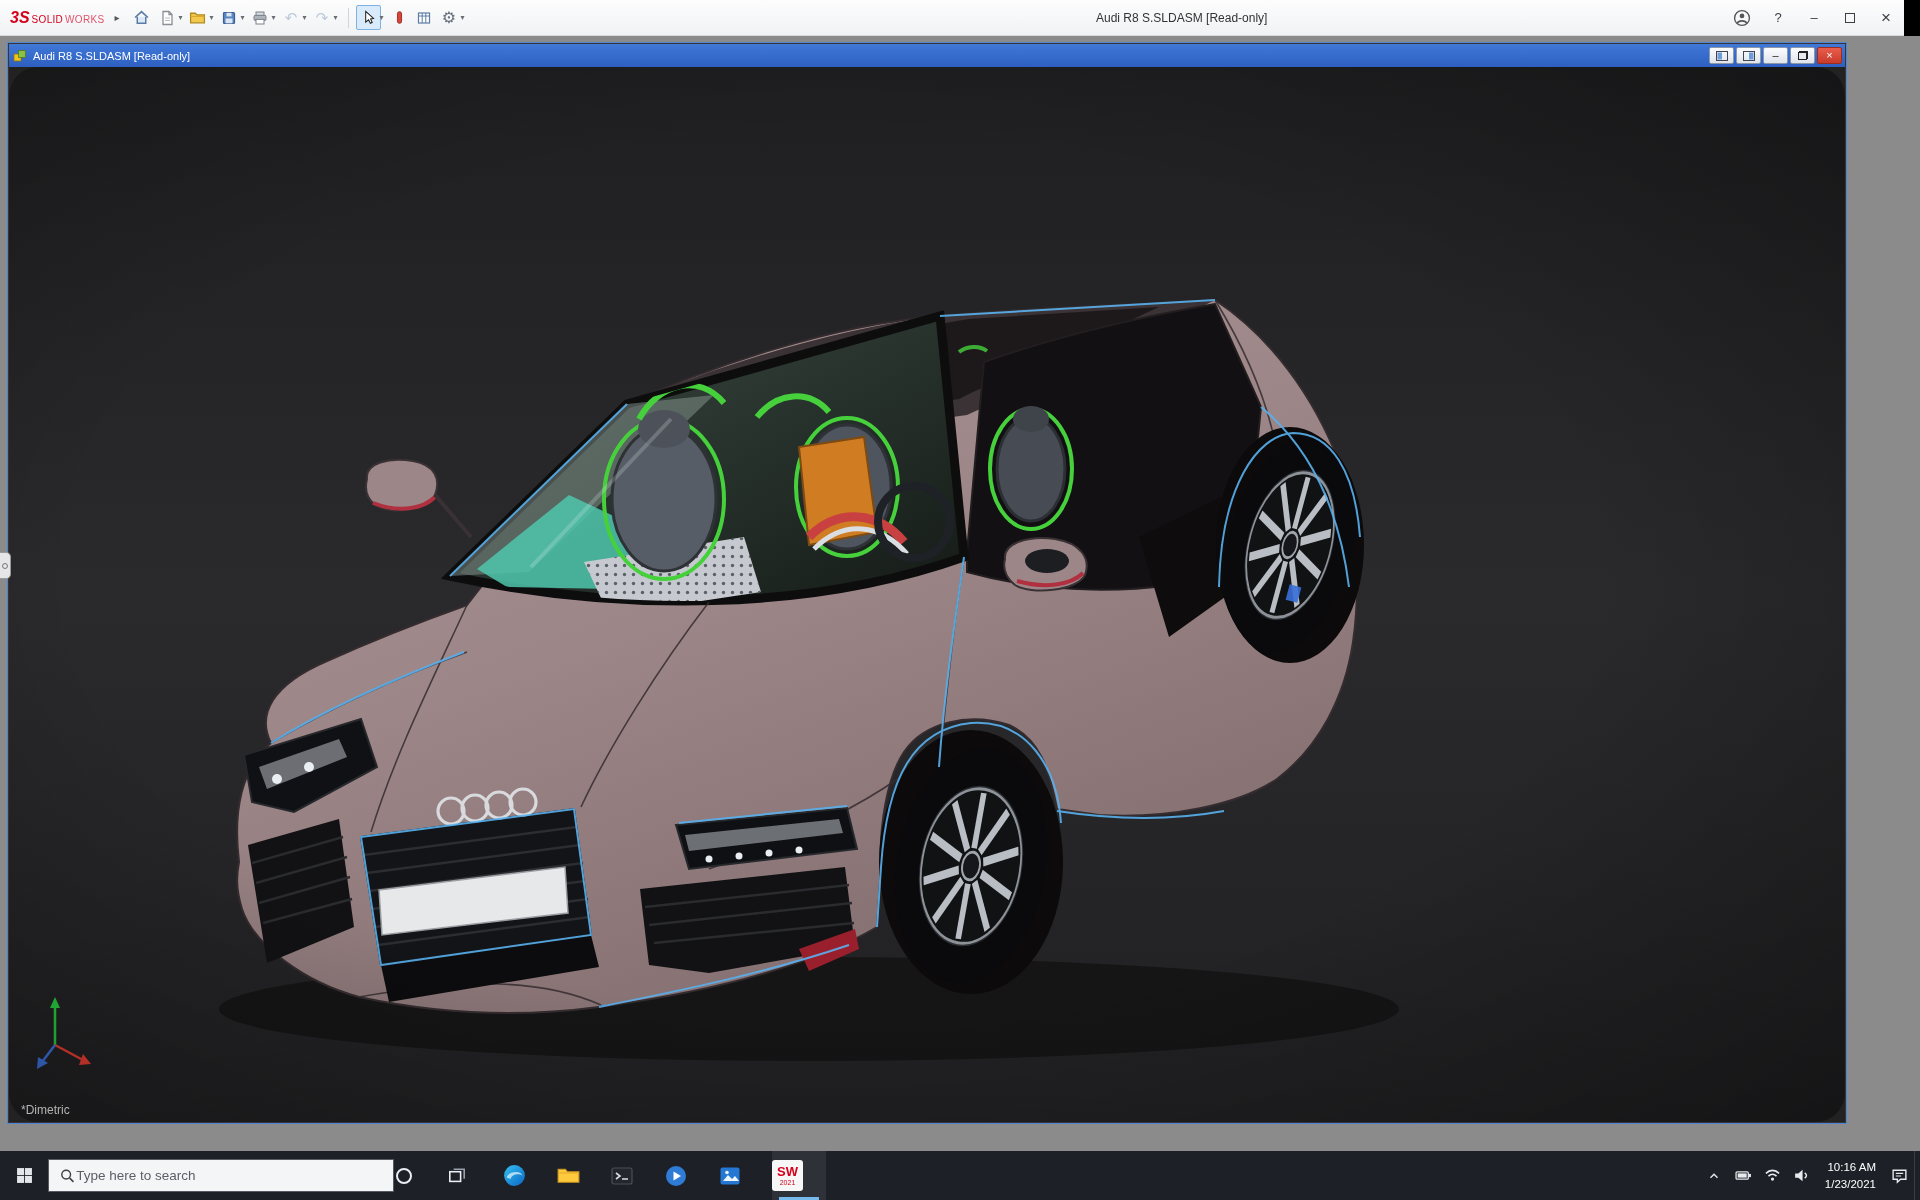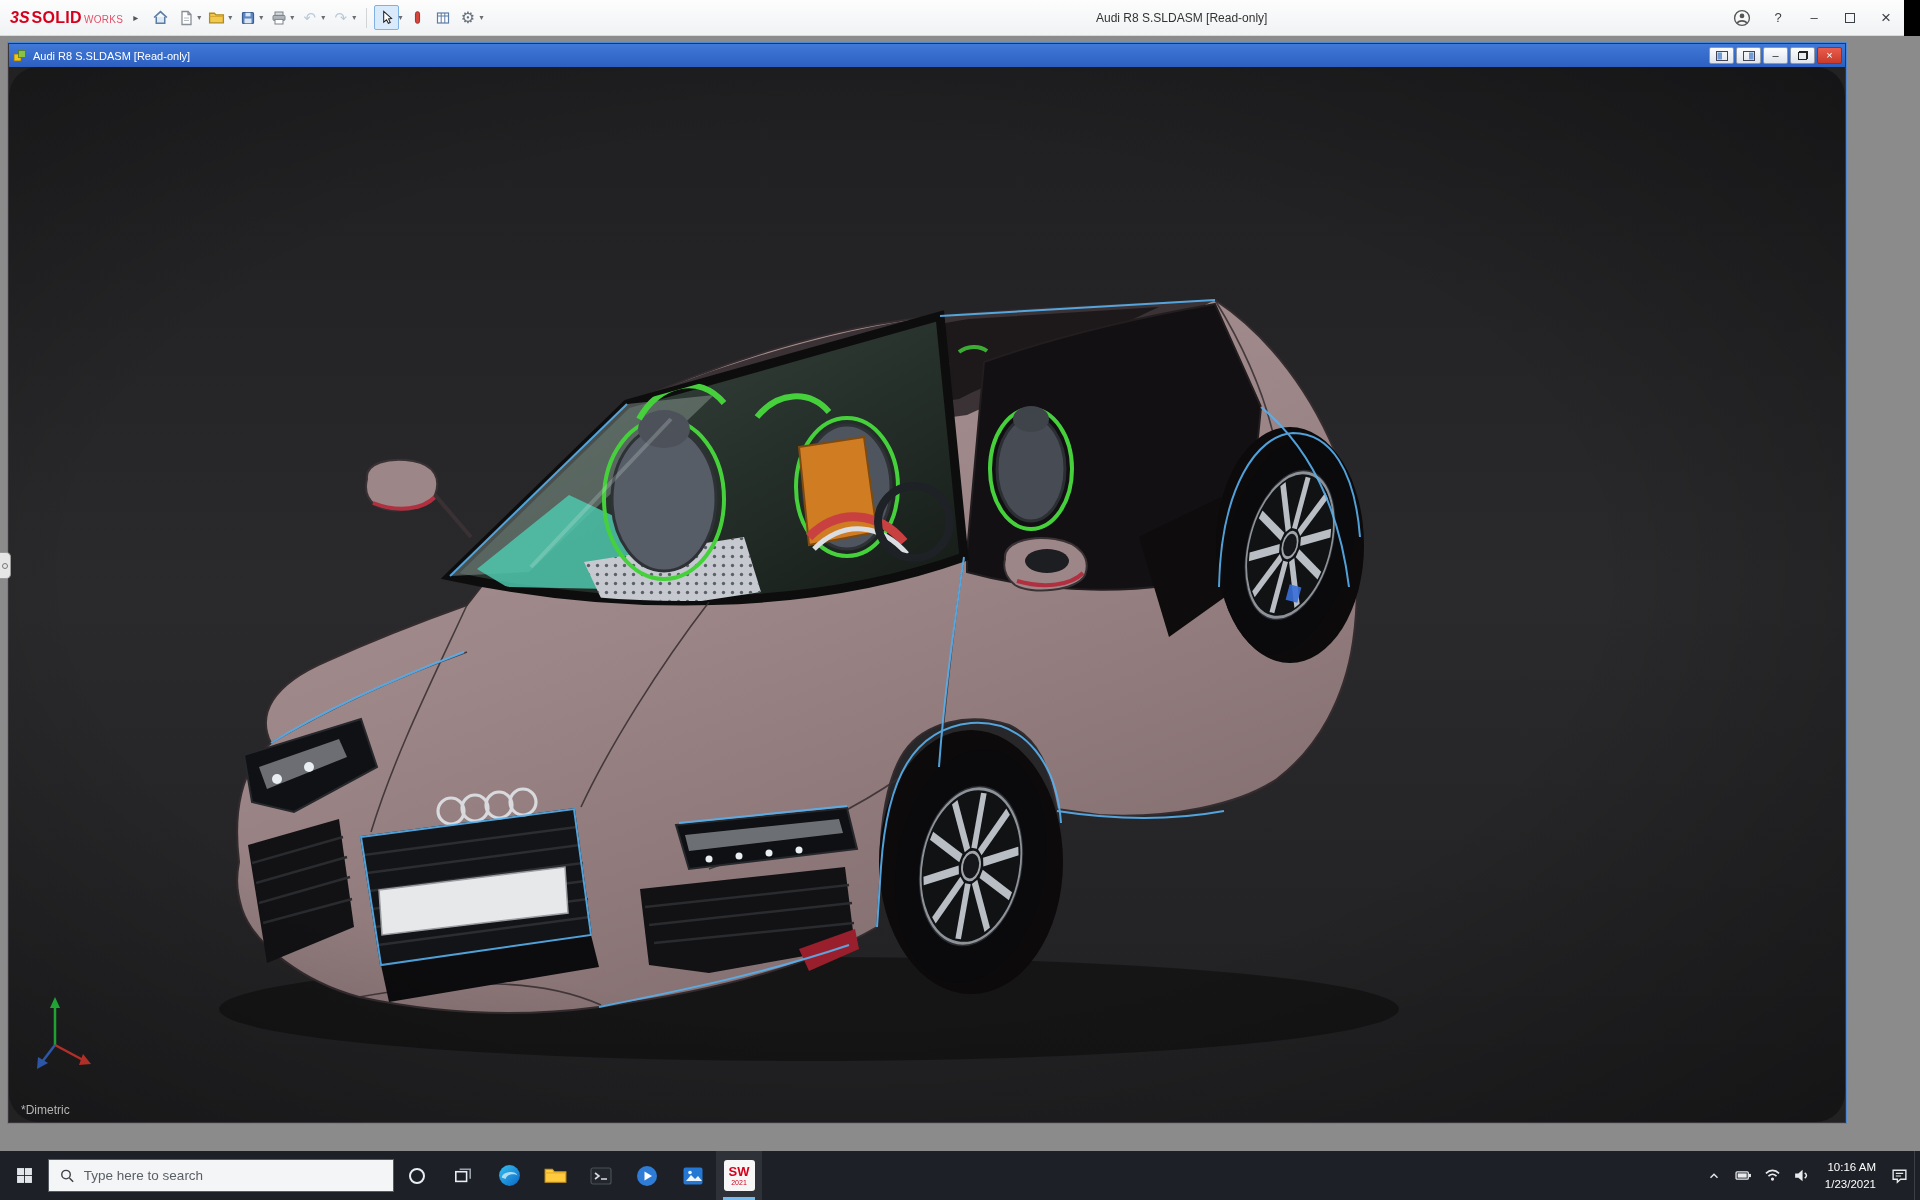--- a/index.html
+++ b/index.html
@@ -6,21 +6,21 @@
   html,body { width:1920px; height:1200px; overflow:hidden; background:#000;
               font-family:"Liberation Sans", sans-serif; }
   .stage { position:relative; width:1920px; height:1200px; }
 
   
   .titlebar { position:absolute; top:0; left:0; right:16px; height:36px;
               background:linear-gradient(#fdfdfd,#f0f2f4);
               border-bottom:1px solid #d7d9dc; display:flex; align-items:center; }
   .brand { display:flex; align-items:baseline; padding:0 8px 0 10px; gap:2px; cursor:default; }
   .brand .prefix { color:#d6001c; font-weight:bold; font-style:italic; font-size:16px; }
-  .brand .bold   { color:#d6001c; font-weight:bold; font-size:16px; letter-spacing:.3px; }
+  .brand .bold   { color:#d6001c; font-weight:normal; font-size:10px; letter-spacing:.3px; }
   .brand .light  { color:#e2536a; font-size:10px; letter-spacing:.3px; }
   .menu-expand { color:#555; font-size:10px; padding:0 10px 0 2px; }
   .toolbar { display:flex; align-items:center; }
   .tbtn { width:25px; height:25px; display:flex; align-items:center; justify-content:center;
           border-radius:2px; border:1px solid transparent; }
   .tbtn.disabled { opacity:.38; }
   .tbtn.active { background:#d9eafb; border-color:#7fb2e0; }
   .drop { font-size:8px; color:#6a6e73; margin:0 3px 0 -1px; }
   .tsep { width:1px; height:20px; background:#d2d5d8; margin:0 7px; }
   .glyph-undo { font-size:15px; color:#5b7ca6; }
@@ -56,25 +56,25 @@
   .flyout-tab { position:absolute; left:0; top:516px; width:11px; height:27px;
                 background:#e6e6e6; border:1px solid #9a9a9a; border-left:none;
                 border-radius:0 5px 5px 0; display:flex; align-items:center; justify-content:center; }
   .flyout-dot { width:6px; height:6px; border:1.5px solid #777; border-radius:50%; }
 
   
   .taskbar { position:absolute; left:0; right:0; bottom:0; height:49px; background:#1d2027;
              display:flex; align-items:stretch; color:#e8eaed; }
   .tb-start { width:48px; display:flex; align-items:center; justify-content:center; }
   .tb-search { width:346px; margin:8px 0; background:#f4f5f7; border:1px solid #565a62;
-               display:flex; align-items:center; gap:9px; padding:0 11px; }
+               display:flex; align-items:center; gap:1px; padding:0 11px; }
   .tb-search input { border:none; outline:none; background:transparent; font-size:13.5px;
                      color:#333; width:100%; font-family:"Liberation Sans",sans-serif; }
   .tb-search input::placeholder { color:#5a5e65; opacity:1; }
-  .tb-icon { width:46px; display:flex; align-items:center; justify-content:center; position:relative; }
+  .tb-icon { width:54px; display:flex; align-items:center; position:relative; }
   .tb-icon.active { background:rgba(255,255,255,.08); }
   .tb-icon.active::after { content:""; position:absolute; left:7px; right:7px; bottom:0;
                            height:3px; background:#76b9ed; }
   .sw-badge { width:31px; height:31px; background:#f7f7f7; border-radius:3px; display:flex;
               flex-direction:column; align-items:center; justify-content:center; line-height:1; }
   .sw-badge .l1 { color:#d6001c; font-weight:bold; font-size:13px; }
   .sw-badge .l2 { color:#d6001c; font-size:7px; margin-top:1px; }
   .tray { margin-left:auto; display:flex; align-items:center; }
   .tray-icon { width:29px; height:49px; display:flex; align-items:center; justify-content:center; }
   .clock { text-align:right; font-size:11.5px; line-height:1.4; padding:0 9px; color:#fff; }

